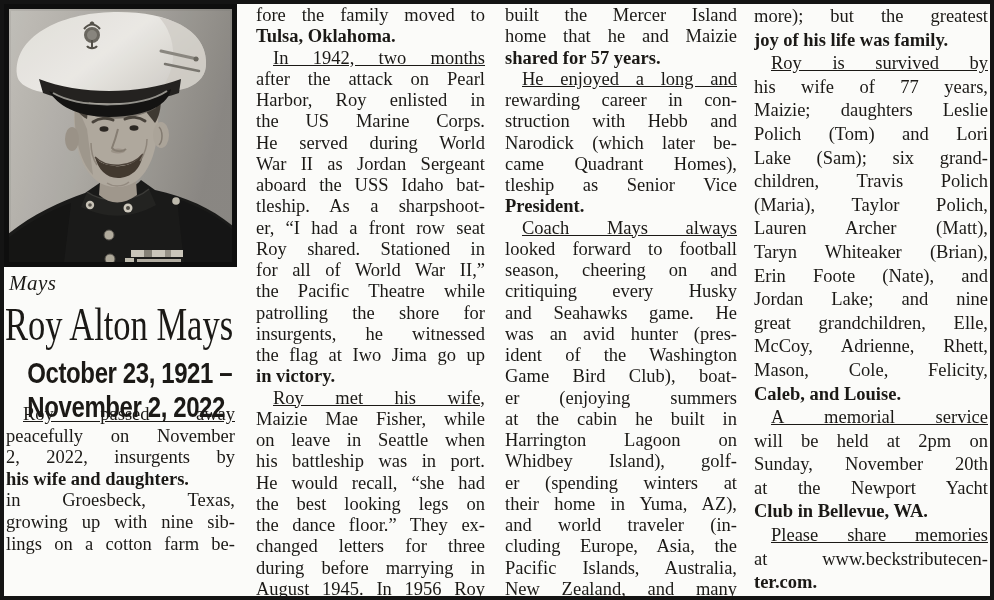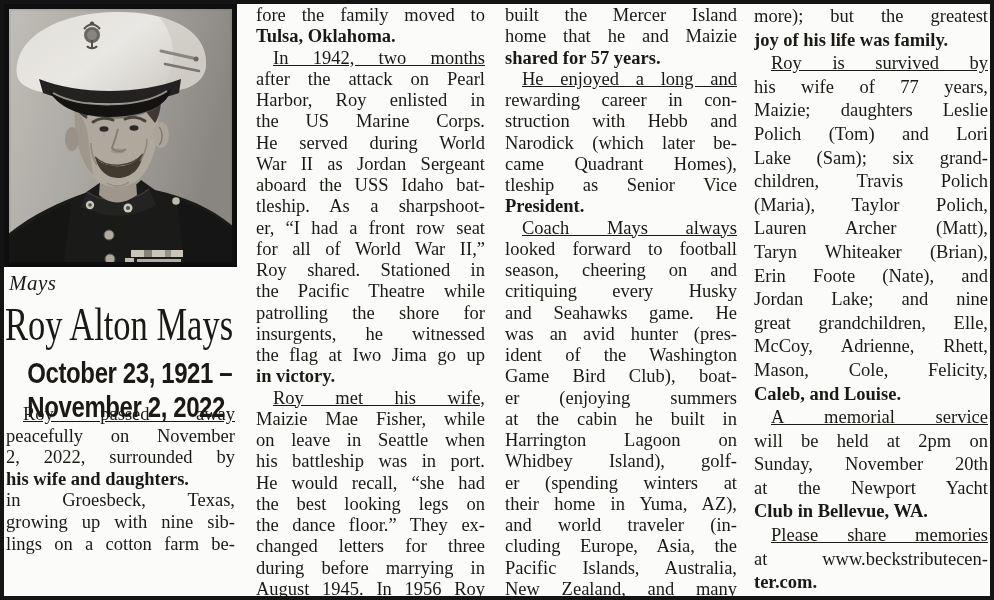--- a/index.html
+++ b/index.html
@@ -164,42 +164,42 @@
     <h1 class="headline">Roy Alton Mays</h1>
 
     <div class="dates">
       <div class="dl">October 23, 1921 –</div>
       <div class="dl">November 2, 2022</div>
     </div>
 
     <div class="bodylines">
         <div class="ln ind">Roy passed away</div>
         <div class="ln">peacefully on November</div>
-        <div class="ln">2, 2022, surrounded by</div>
+        <div class="ln">2, 2022, insurgents by</div>
         <div class="ln end">his wife and daughters.</div>
         <div class="ln">in Groesbeck, Texas,</div>
         <div class="ln">growing up with nine sib-</div>
         <div class="ln">lings on a cotton farm be-</div>
       </div>
   </div>
 
   <div class="col c2 bodylines">
       <div class="ln">fore the family moved to</div>
       <div class="ln end">Tulsa, Oklahoma.</div>
       <div class="ln ind">In 1942, two months</div>
       <div class="ln">after the attack on Pearl</div>
       <div class="ln">Harbor, Roy enlisted in</div>
       <div class="ln">the US Marine Corps.</div>
       <div class="ln">He served during World</div>
       <div class="ln">War II as Jordan Sergeant</div>
       <div class="ln">aboard the USS Idaho bat-</div>
       <div class="ln">tleship. As a sharpshoot-</div>
       <div class="ln">er, “I had a front row seat</div>
+      <div class="ln">Roy shared. Stationed in</div>
       <div class="ln">for all of World War II,”</div>
-      <div class="ln">Roy shared. Stationed in</div>
       <div class="ln">the Pacific Theatre while</div>
       <div class="ln">patrolling the shore for</div>
       <div class="ln">insurgents, he witnessed</div>
       <div class="ln">the flag at Iwo Jima go up</div>
       <div class="ln end">in victory.</div>
       <div class="ln ind">Roy met his wife,</div>
       <div class="ln">Maizie Mae Fisher, while</div>
       <div class="ln">on leave in Seattle when</div>
       <div class="ln">his battleship was in port.</div>
       <div class="ln">He would recall, “she had</div>

